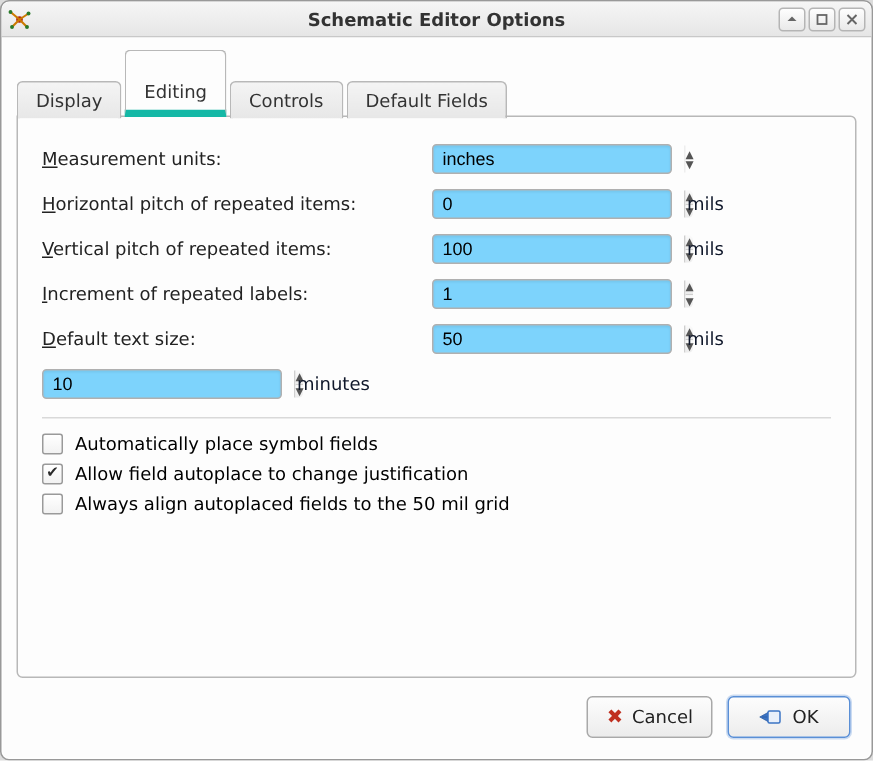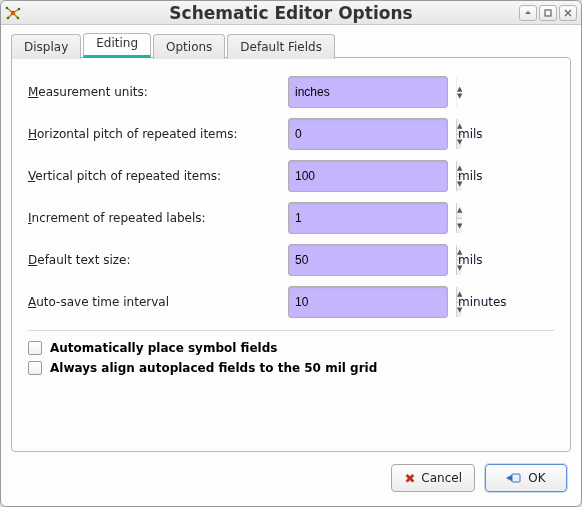--- a/index.html
+++ b/index.html
@@ -38,21 +38,21 @@
     display: inline-flex;
     align-items: center;
     justify-content: center;
   }
   .titlebar-title {
     position: absolute;
     left: 0; right: 0;
     text-align: center;
     font-weight: bold;
     color: #333;
-    font-size: 17px;
+    font-size: 12px;
     pointer-events: none;
   }
   .titlebar-controls {
     margin-left: auto;
     display: flex;
     gap: 2px;
   }
   .tcbtn {
     width: 18px; height: 16px;
     border: 1px solid #b5b5b5;
@@ -81,23 +81,23 @@
     background: linear-gradient(to bottom,#f4f4f4,#e7e7e7);
     border-radius: 4px 4px 0 0;
     color: #333;
     margin-right: 2px;
     cursor: pointer;
     position: relative;
     top: 1px;
   }
   .tab.active {
     background: #fdfdfd;
-    border-bottom: 3px solid #14b8a6;
+    border-bottom: 5px solid #14b8a6;
     top: 0;
-    padding-top: 2px;
+    padding-top: 20px;
     z-index: 2;
     text-align: right;
   }
   .tabpanel {
     border: 1px solid #b8b8b8;
     border-radius: 0 4px 4px 4px;
     flex: 1;
     padding: 18px 16px 16px 16px;
     background: #fdfdfd;
   }
@@ -110,23 +110,23 @@
     width: 260px;
     color: #222;
   }
   .form-label .ul { text-decoration: underline; }
   .input-wrap {
     width: 160px;
     display: flex;
     align-items: stretch;
     border: 1px solid #b0b0b0;
     border-radius: 3px;
-    background: #c4b5fd;
+    background: #7dd3fc;
     box-shadow: inset 0 1px 2px rgba(0,0,0,0.08);
-    height: 32px;
+    height: 20px;
   }
   .input-wrap input {
     border: none;
     outline: none;
     flex: 1;
     padding: 0 6px;
     font-size: 12px;
     background: transparent;
   }
   .spin {
@@ -165,21 +165,20 @@
   .sep {
     border: none;
     border-top: 1px solid #d9d9d9;
     margin: 12px 0 10px 0;
   }
   .check-row {
     display: flex;
     align-items: center;
     margin: 6px 0;
     gap: 8px;
-    font-weight: bold;
   }
   .checkbox {
     width: 14px; height: 14px;
     border: 1px solid #9a9a9a;
     border-radius: 2px;
     background: linear-gradient(to bottom,#fff,#f2f2f2);
     display: inline-flex;
     align-items: center;
     justify-content: center;
     cursor: pointer;
@@ -254,21 +253,21 @@
           </svg>
       </div>
     </div>
   </div>
 
   <div class="content">
 
     <div class="tabs">
       <div class="tab">Display</div>
       <div class="tab active">Editing</div>
-      <div class="tab">Options</div>
+      <div class="tab">Controls</div>
       <div class="tab">Default Fields</div>
     </div>
 
     <div class="tabpanel">
 
       <div class="form-row">
         <div class="form-label"><span class="ul">M</span>easurement units:</div>
         <div class="input-wrap">
           <input type="text" readonly="" value="inches" style="">
           <div class="combo-chev">
@@ -319,36 +318,39 @@
           <input type="text" value="50" style="">
           <div class="spin">
               <div>▲</div>
               <div>▼</div>
             </div>
         </div>
         <div class="suffix">mils</div>
       </div>
 
       <div class="form-row">
-        <div class="form-label"><span class="ul">A</span>uto-save time interval</div>
         <div class="input-wrap">
           <input type="text" value="10" style="">
           <div class="spin">
               <div>▲</div>
               <div>▼</div>
             </div>
         </div>
         <div class="suffix">minutes</div>
       </div>
 
       <hr class="sep">
 
       <div class="check-row">
         <span class="checkbox"></span>
         <span>A<span class="ul">u</span>tomatically place symbol fields</span>
+      </div>
+      <div class="check-row">
+        <span class="checkbox checked"></span>
+        <span>A<span class="ul">l</span>low field autoplace to change justification</span>
       </div>
       <div class="check-row">
         <span class="checkbox"></span>
         <span>Al<span class="ul">w</span>ays align autoplaced fields to the 50 mil grid</span>
       </div>
 
     </div>
 
   </div>
 

